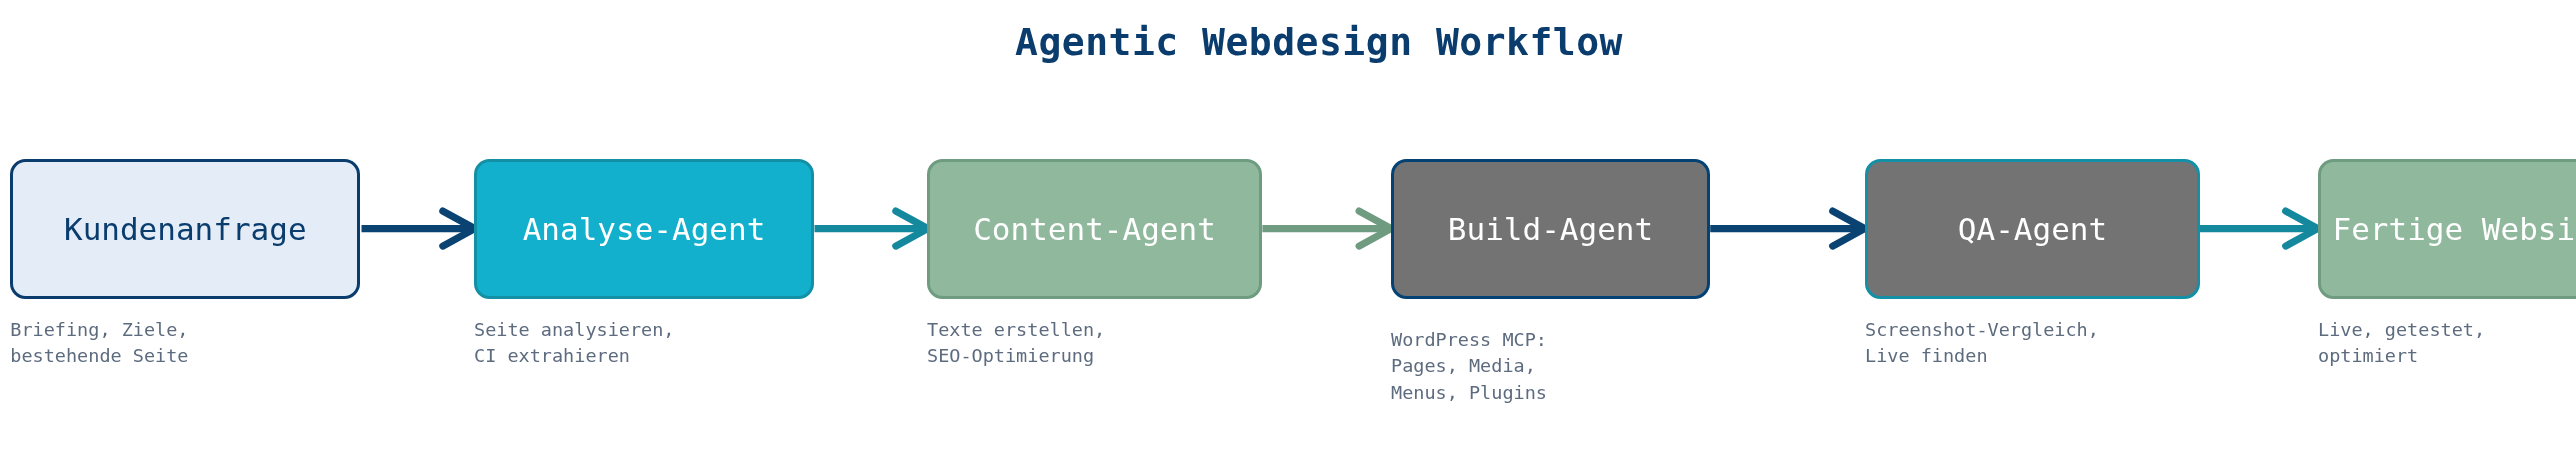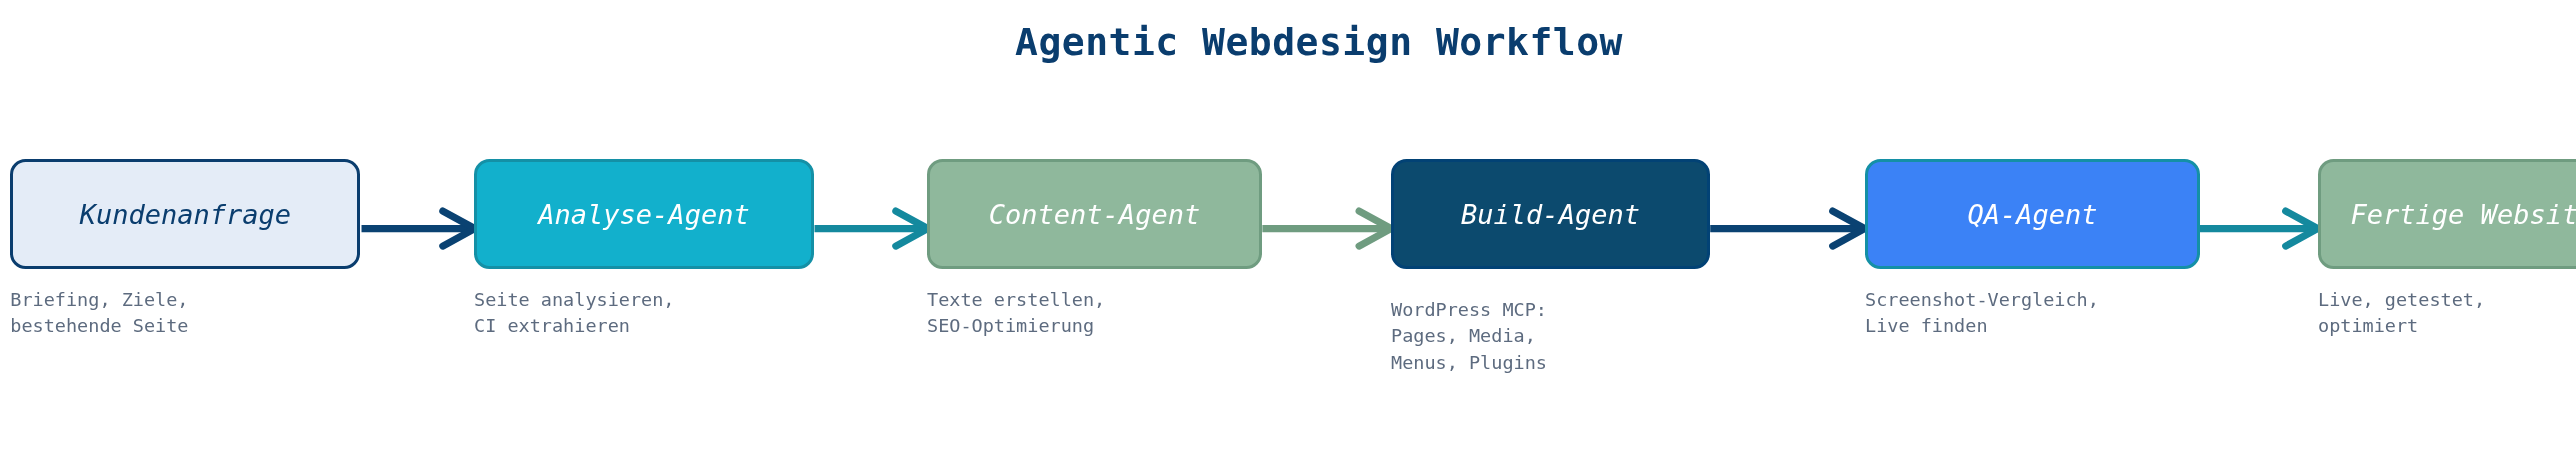--- a/index.html
+++ b/index.html
@@ -44,32 +44,31 @@
     height: 453px;
   }
 
   .node-group {
     position: absolute;
     top: 159px;
   }
 
   .node {
     box-sizing: border-box;
-    height: 110px;
+    height: 140px;
     border-radius: 15.5px;
     display: flex;
     align-items: center;
     justify-content: center;
     text-align: center;
     font-family: "DejaVu Sans Mono", "Liberation Mono", monospace;
-    font-size: 27px;
+    font-size: 31px;
     font-weight: 400;
     letter-spacing: 0px;
     white-space: nowrap;
-    font-style: italic;
   }
 
   .caption {
     margin-top: 17.5px;
     text-align: left;
     font-family: "DejaVu Sans Mono", "Liberation Mono", monospace;
     font-size: 18.5px;
     line-height: 1.42;
     color: #5d6b7f;
     white-space: pre-line;
@@ -131,29 +130,29 @@
 SEO-Optimierung</div>
       </div>
       <div class="node-group" style="left: 474px; width: 340px;">
         <div class="node" style="width: 340px; background: rgb(18, 176, 204); border: 3.6px solid rgb(20, 144, 166); color: rgb(255, 255, 255);">
           <span>Analyse-Agent</span>
         </div>
         <div class="caption" style="width: 340px;">Seite analysieren,
 CI extrahieren</div>
       </div>
       <div class="node-group" style="left: 1391px; width: 319px;">
-        <div class="node" style="width: 319px; background: #0c4a6e; border: 3.6px solid rgb(2, 66, 117); color: rgb(255, 255, 255); text-align: center;">
+        <div class="node" style="width: 319px; background: #737373; border: 3.6px solid rgb(2, 66, 117); color: rgb(255, 255, 255); text-align: center;">
           <span>Build-Agent</span>
         </div>
         <div class="caption" style="width: 319px; margin-top: 28px;">WordPress MCP:
 Pages, Media,
 Menus, Plugins</div>
       </div>
       <div class="node-group" style="left: 1865px; width: 335px;">
-        <div class="node" style="width: 335px; background: #3b82f6; border: 3.6px solid rgb(20, 144, 166); color: rgb(255, 255, 255);">
+        <div class="node" style="width: 335px; background: #737373; border: 3.6px solid rgb(20, 144, 166); color: rgb(255, 255, 255);">
           <span>QA-Agent</span>
         </div>
         <div class="caption" style="width: 335px;">Screenshot-Vergleich,
 Live finden</div>
       </div>
       <div class="node-group" style="left: 2318px; width: 309px;">
         <div class="node" style="width: 309px; background: rgb(143, 184, 156); border: 3.6px solid rgb(111, 156, 128); color: rgb(255, 255, 255);">
           <span>Fertige Website</span>
         </div>
         <div class="caption" style="width: 309px;">Live, getestet,

